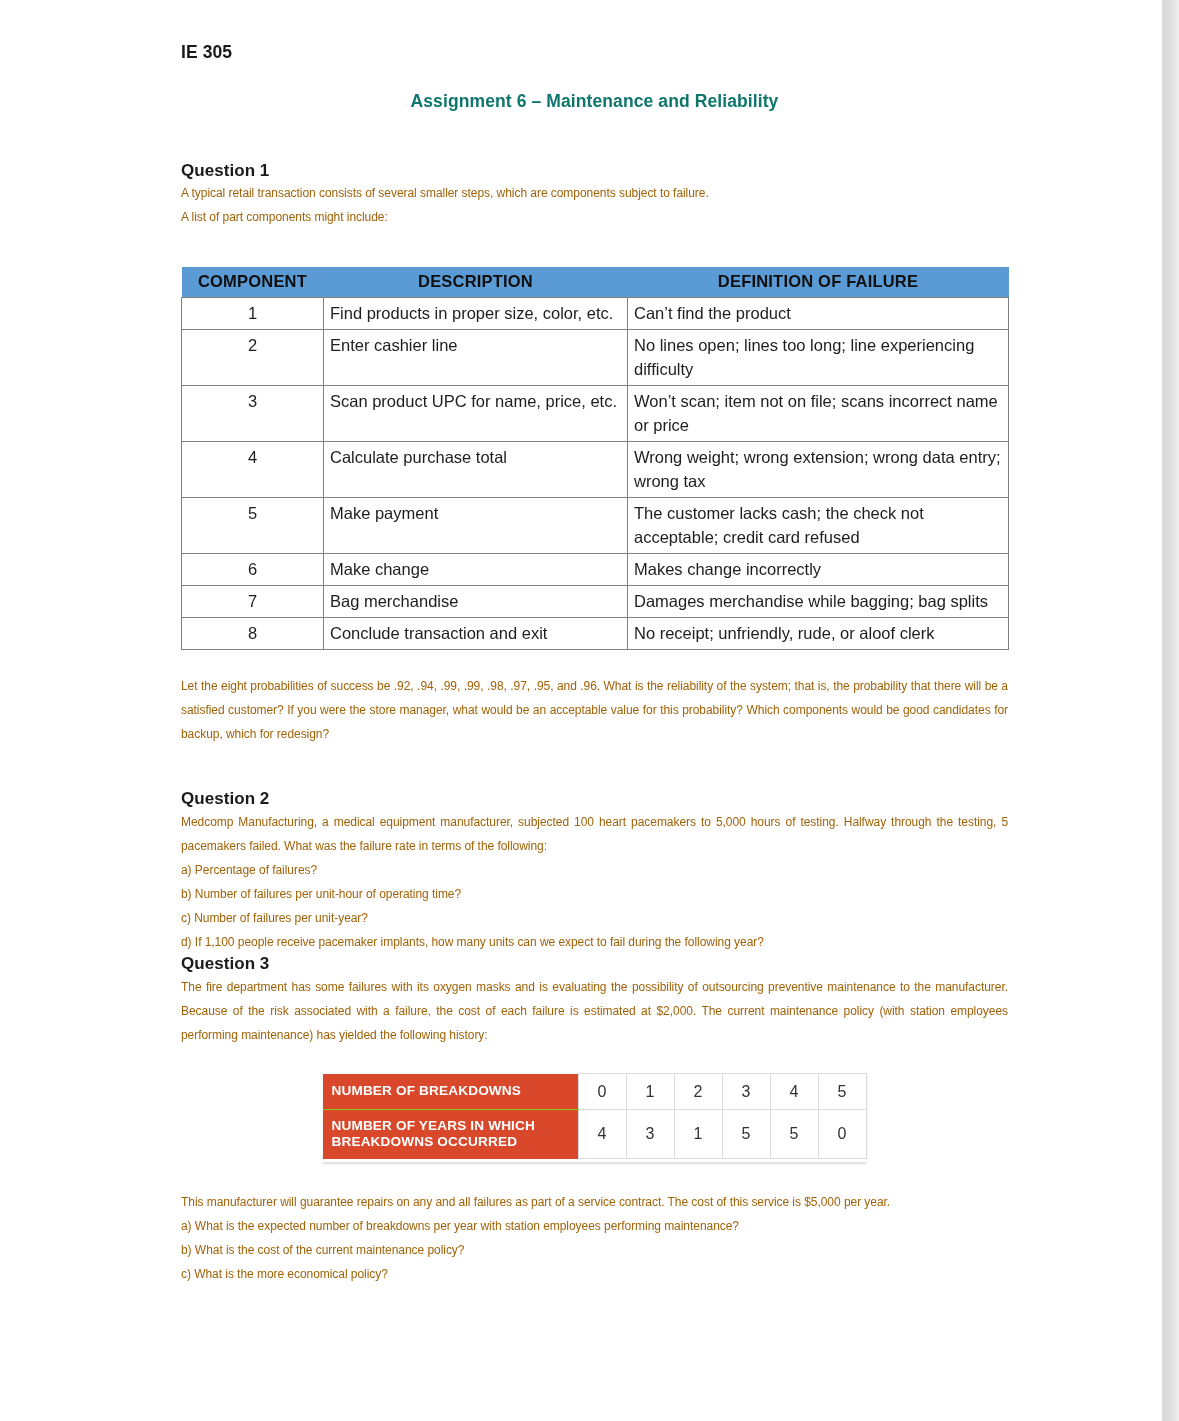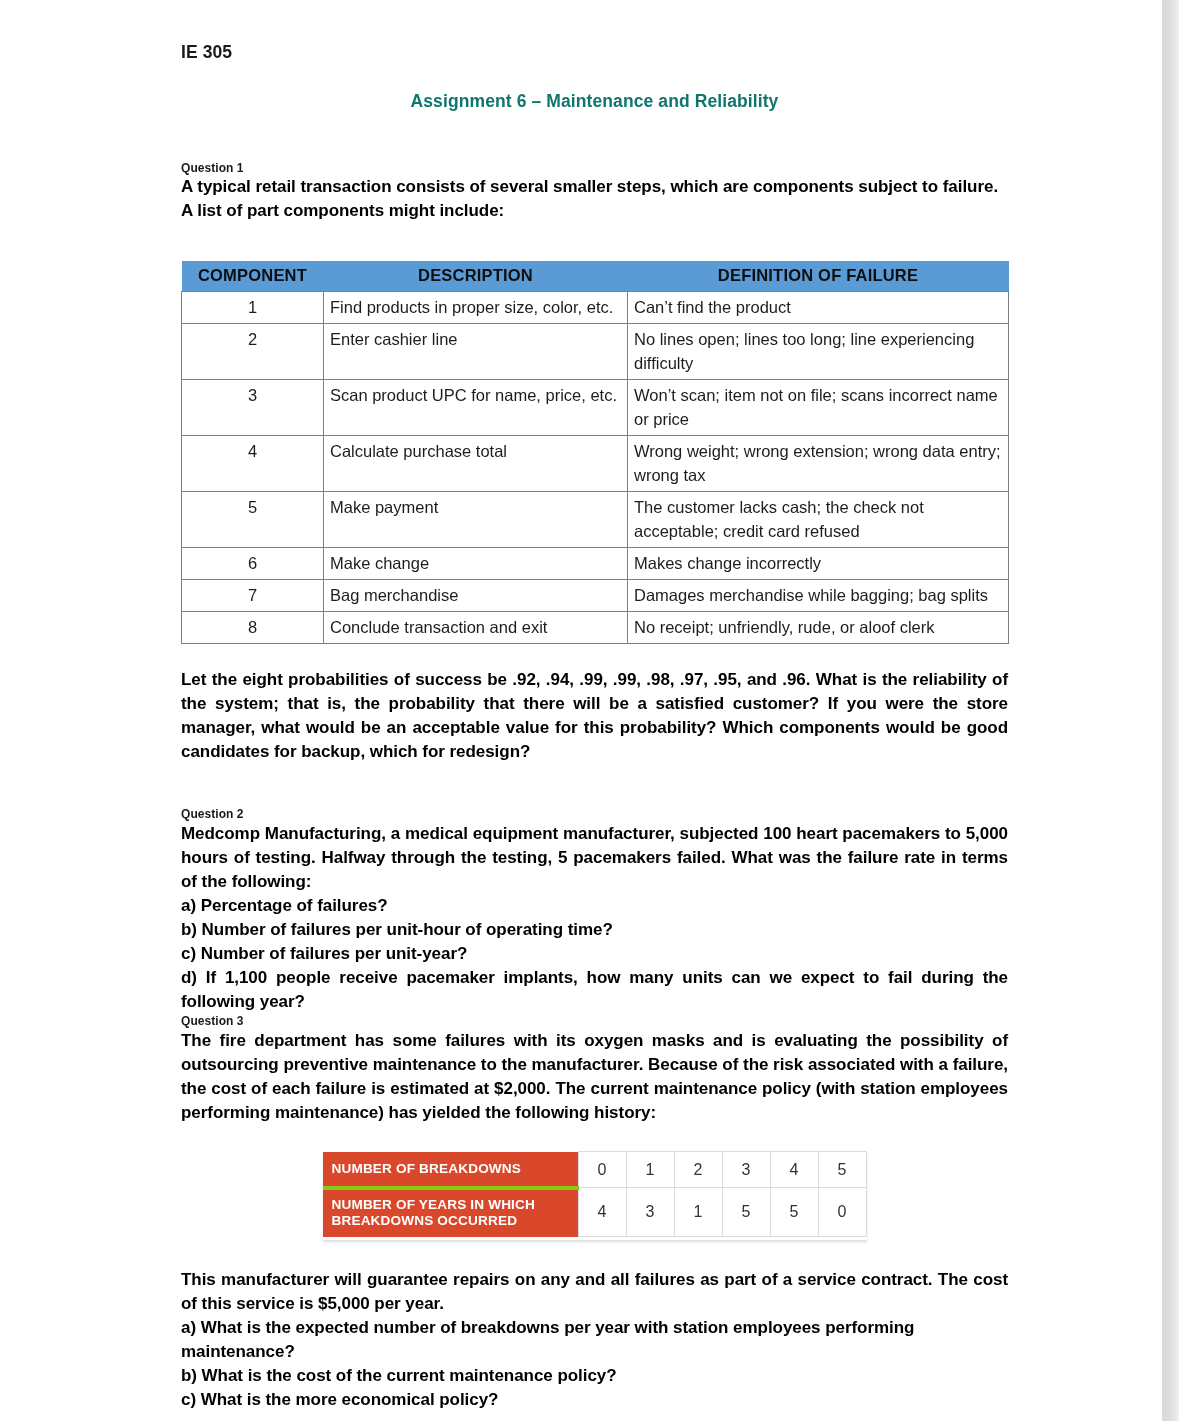--- a/index.html
+++ b/index.html
@@ -53,36 +53,35 @@
   .doc-title {
     font-size: 17.5px;
     font-weight: bold;
     color: #0f766e;
     text-align: center;
     margin-top: 28px;
     letter-spacing: 0.1px;
   }
 
   .q-heading {
-    font-size: 12px;
+    font-size: 17px;
     font-weight: bold;
     color: #1a1a1a;
     letter-spacing: 0.05px;
   }
 
   .q1-heading { margin-top: 49px; }
   .q2-heading { margin-top: 43px; }
   .q3-heading { }
 
   .body-text {
-    font-size: 17px;
+    font-size: 12px;
     line-height: 24px;
-    color: #000000;
+    color: #a16207;
     letter-spacing: -0.05px;
-    font-weight: bold;
   }
   .justify { text-align: justify; }
 
   
   .table-1-wrap { margin-top: 38px; }
   table.t1 {
     border-collapse: collapse;
     width: 827px;
     table-layout: fixed;
     font-size: 16.5px;
@@ -134,21 +133,21 @@
   table.t2 th.rowhead {
     background: #d9482b;
     color: #ffffff;
     font-weight: bold;
     font-size: 13.6px;
     text-align: left;
     padding: 4px 8px 4px 9px;
     width: 238px;
     letter-spacing: 0.15px;
     line-height: 16px;
-    border-bottom: 4px solid #84cc16;
+    border-bottom: 1px solid #84cc16;
   }
   table.t2 tr:last-child th.rowhead { border-bottom: none; }
   table.t2 td {
     width: 47px;
     text-align: center;
     color: #333333;
     border: 1px solid #dcdcdc;
     padding: 4px 0;
     font-size: 16px;
   }

